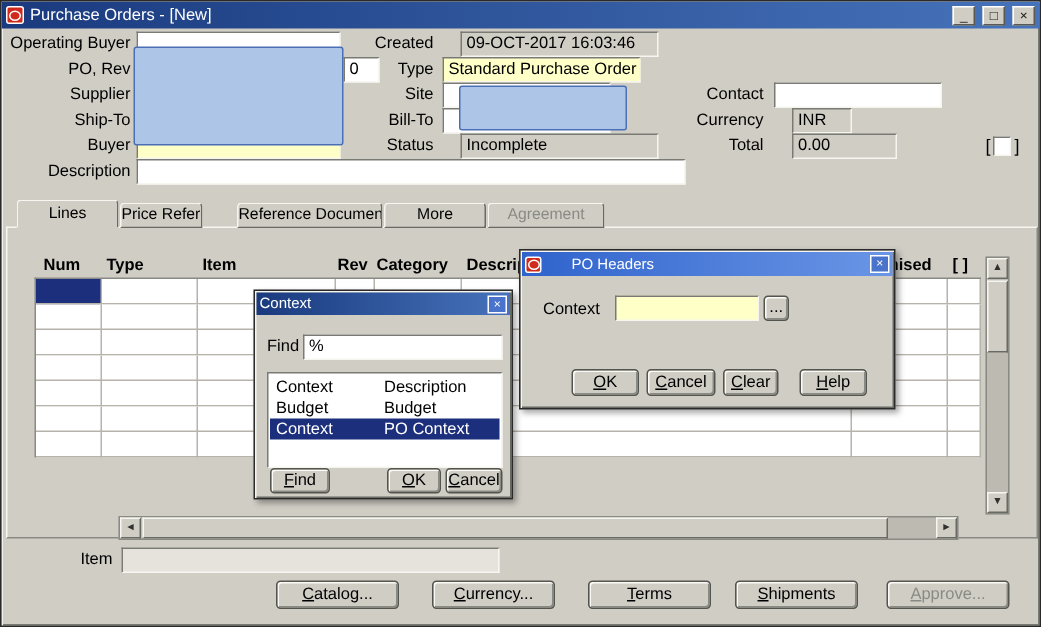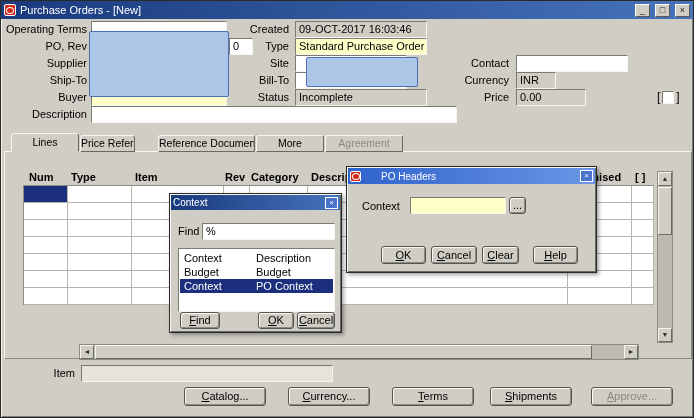--- a/index.html
+++ b/index.html
@@ -30,21 +30,21 @@
     font-size:9px;line-height:11px;text-align:center;margin-left:1px;flex:0 0 15px;
   }
   
   .lbl{position:absolute;font-size:11px;line-height:17px;text-align:right;white-space:nowrap;}
   .fld{
     position:absolute;height:17px;background:#fff;
     border:1px solid;border-color:#7a7a74 #f6f5f0 #f6f5f0 #7a7a74;
     font-size:11px;line-height:15px;padding:0 3px;white-space:nowrap;overflow:hidden;
   }
   .fld.yellow{background:var(--required-yellow,#ffffc8);}
-  .fld.gray{background:var(--canvas-gray,#d0cdc5);}
+  .fld.gray{background:var(--canvas-gray,#d0cdc5);margin-left:12px;}
   .fld.itemfld{background:#e6e3dc;}
   .redact{
     position:absolute;z-index:2;border-radius:2px;
     background:var(--redaction-fill,#adc6e8);
     border:1px solid var(--redaction-border,#4a6fb5);
   }
   .flexfield{position:absolute;display:flex;align-items:center;gap:2px;font-size:12px;line-height:17px;}
   .ff-box{display:inline-block;width:12px;height:13px;background:#fff;border:1px solid;border-color:#7a7a74 #f6f5f0 #f6f5f0 #7a7a74;}
   
   .tab{
@@ -120,21 +120,21 @@
 <div class="window">
 
   <div class="titlebar">
     <span class="oracle-logo"></span>
     <span class="title-text">Purchase Orders - [New]</span>
     <span class="win-btn">_</span>
     <span class="win-btn">□</span>
     <span class="win-btn">×</span>
   </div>
 
-  <div class="lbl" style="left:2px;top:20px;width:84px">Operating Terms</div>
+  <div class="lbl" style="left:2px;top:20px;width:84px">Operating Buyer</div>
   <div class="fld" style="left:90px;top:20px;width:136px"></div>
 
   <div class="lbl" style="left:2px;top:37px;width:84px">PO, Rev</div>
   <div class="fld" style="left:90px;top:37px;width:136px"></div>
   <div class="fld" style="left:228px;top:37px;width:24px">0</div>
 
   <div class="lbl" style="left:2px;top:54px;width:84px">Supplier</div>
   <div class="fld" style="left:90px;top:54px;width:136px"></div>
 
   <div class="lbl" style="left:2px;top:71px;width:84px">Ship-To</div>
@@ -160,21 +160,21 @@
 
   <div class="lbl" style="left:238px;top:88px;width:50px">Status</div>
   <div class="fld gray" style="left:294px;top:88px;width:132px">Incomplete</div>
 
   <div class="lbl" style="left:458px;top:54px;width:50px">Contact</div>
   <div class="fld" style="left:515px;top:54px;width:112px"></div>
 
   <div class="lbl" style="left:458px;top:71px;width:50px">Currency</div>
   <div class="fld gray" style="left:515px;top:71px;width:40px">INR</div>
 
-  <div class="lbl" style="left:458px;top:88px;width:50px">Price</div>
+  <div class="lbl" style="left:458px;top:88px;width:50px">Total</div>
   <div class="fld gray" style="left:515px;top:88px;width:70px">0.00</div>
 
   <div class="flexfield" style="left:656px;top:88px">
     <span>[</span>
     <span class="ff-box"></span>
     <span>]</span>
   </div>
 
   <div class="redact" style="left:88px;top:30px;width:140px;height:66px"></div>
   <div class="redact" style="left:305px;top:56px;width:112px;height:30px"></div>

